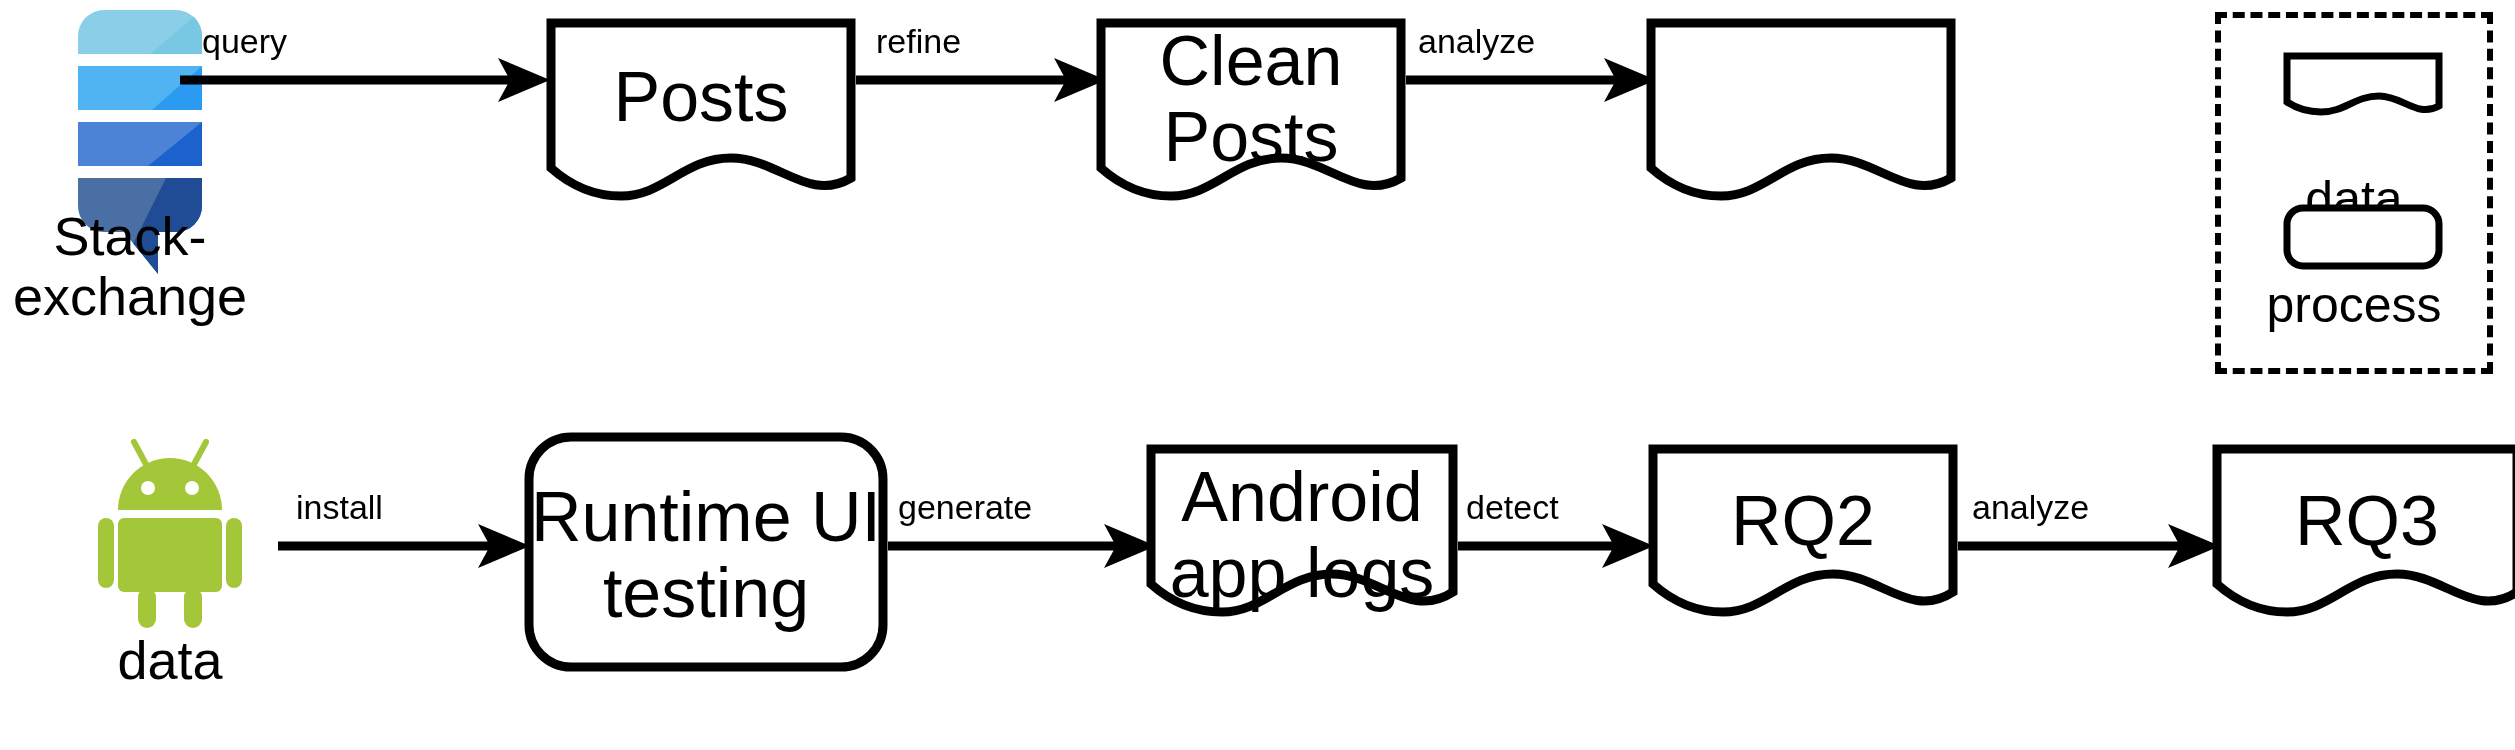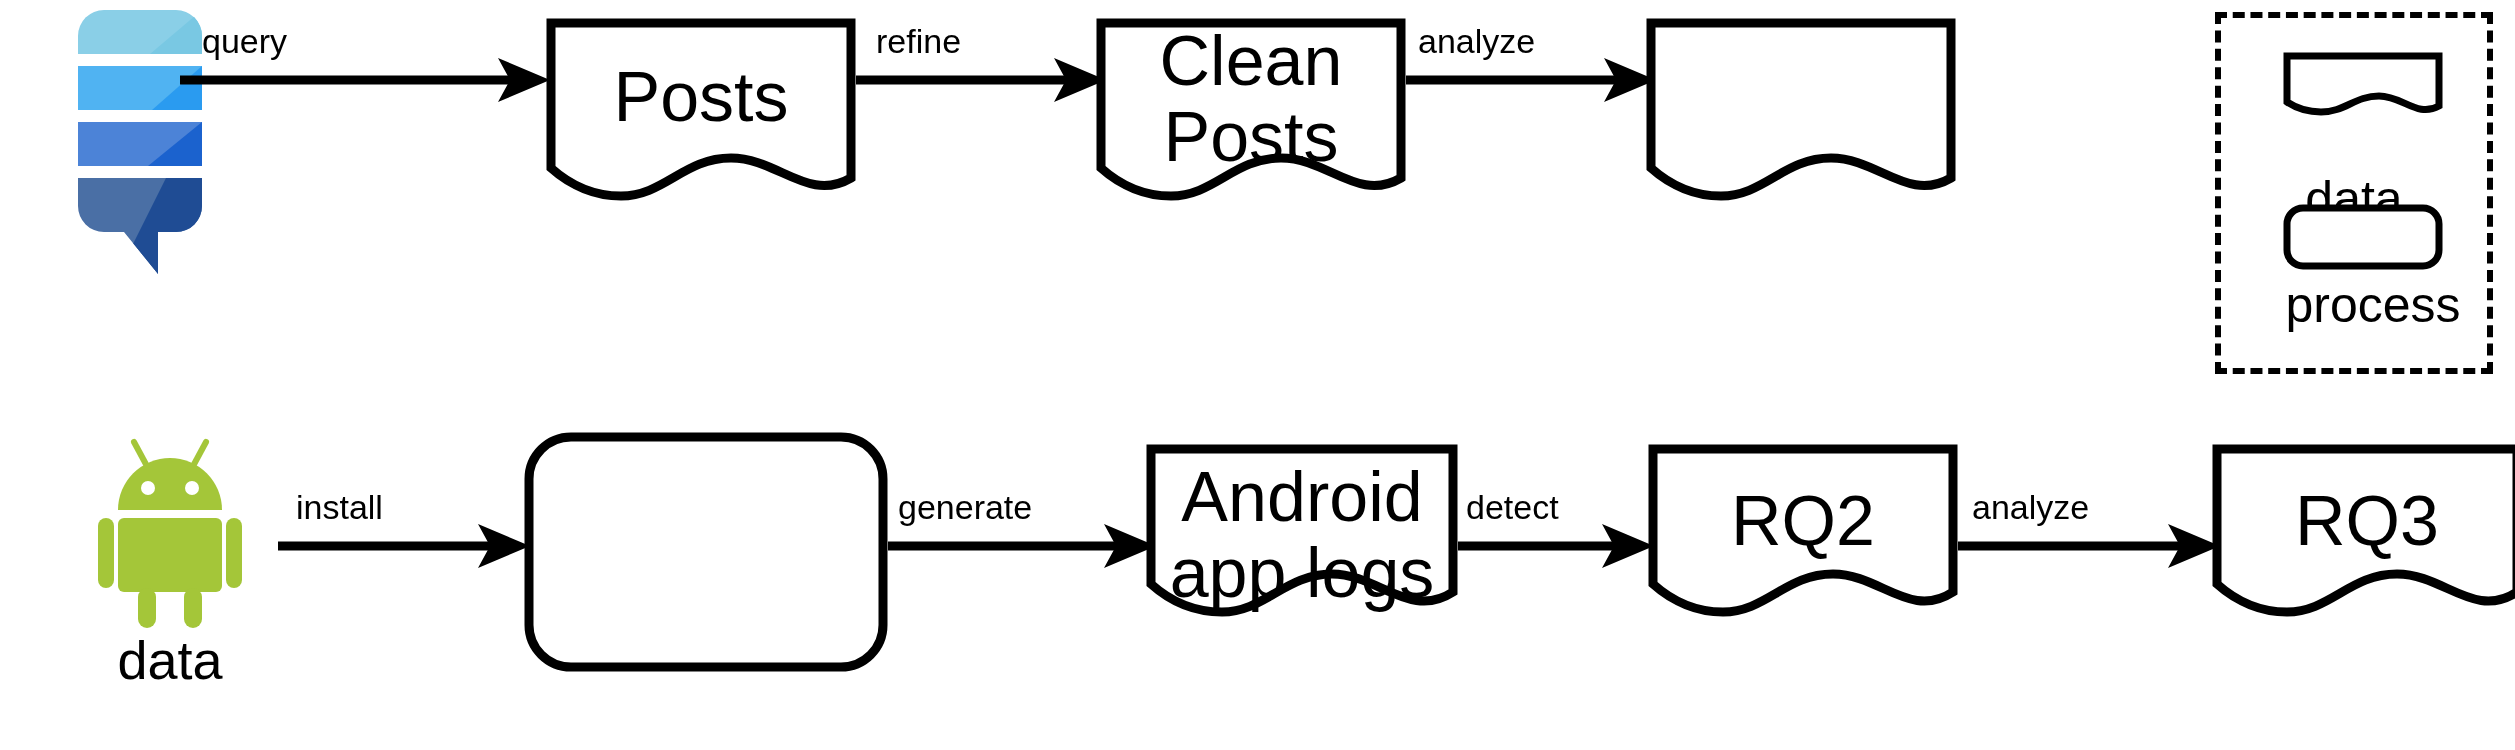--- a/index.html
+++ b/index.html
@@ -95,20 +95,22 @@
       <polygon points="124,112 124,156 70,156" fill="#1B62CE"></polygon>
 
       <g transform="translate(0,168)">
         <g clip-path="url(#seBot)">
           <rect x="0" y="0" width="124" height="96" fill="#4A6FA5"></rect>
           <polygon points="124,0 124,96 40,96 88,0" fill="#1F4C94"></polygon>
         </g>
       </g>
     </svg>
   </div>
+  <div class="source-label" style="left:0px; top:206px; width:260px;">Stack-
+exchange</div>
 
   <div class="abs" style="left:180px; top:56px; width:370px; height:48px;">
     <svg class="shape-svg" width="370" height="48" viewBox="0 0 370 48">
       <line x1="0" y1="24" x2="330" y2="24" stroke="#000" stroke-width="9"></line>
       <polygon points="370,24 318,2 330,24 318,46" fill="#000"></polygon>
     </svg>
   </div>
   <div class="edge-label" style="left:202px; top:24px;">query</div>
 
   <div class="abs" style="left:546px; top:18px; width:310px; height:200px;">
@@ -159,21 +161,21 @@
                  C72,44 62,60 38,60 C25,60 13,56 4,50 Z" fill="#ffffff" stroke="#000" stroke-width="7" stroke-linejoin="miter" stroke-linecap="butt"></path>
       </svg>
     </div>
     <div class="legend-caption" style="top:112px;margin-top:44px;">data</div>
 
     <div class="abs" style="left:62px; top:186px; width:160px; height:66px;">
       <svg class="shape-svg" width="160" height="66" viewBox="0 0 160 66">
         <rect x="4" y="4" width="152" height="58" rx="16" ry="16" fill="#ffffff" stroke="#000" stroke-width="7"></rect>
       </svg>
     </div>
-    <div class="legend-caption" style="top:262px;padding-left:19px;">process</div>
+    <div class="legend-caption" style="top:262px;">process</div>
   </div>
 
   <div class="abs" style="left:100px; top:438px; width:140px; height:190px;">
     <svg class="shape-svg" width="140" height="190" viewBox="0 0 140 190">
       <g fill="#A4C639">
 
         <line x1="34" y1="4" x2="48" y2="30" stroke="#A4C639" stroke-width="6" stroke-linecap="round"></line>
         <line x1="106" y1="4" x2="92" y2="30" stroke="#A4C639" stroke-width="6" stroke-linecap="round"></line>
 
         <path d="M18,72 A52,52 0 0 1 122,72 Z"></path>
@@ -198,20 +200,22 @@
       <line x1="0" y1="24" x2="212" y2="24" stroke="#000" stroke-width="9"></line>
       <polygon points="252,24 200,2 212,24 200,46" fill="#000"></polygon>
     </svg>
   </div>
   <div class="edge-label" style="left:296px; top:490px;">install</div>
 
   <div class="abs" style="left:524px; top:432px; width:364px; height:240px;">
     <svg class="shape-svg" width="364" height="240" viewBox="0 0 364 240">
       <rect x="5" y="5" width="354" height="230" rx="42" ry="42" fill="#ffffff" stroke="#000" stroke-width="9"></rect>
     </svg>
+    <div class="node-label" style="top:48px;">Runtime UI
+testing</div>
   </div>
 
   <div class="abs" style="left:888px; top:522px; width:268px; height:48px;">
     <svg class="shape-svg" width="268" height="48" viewBox="0 0 268 48">
       <line x1="0" y1="24" x2="228" y2="24" stroke="#000" stroke-width="9"></line>
       <polygon points="268,24 216,2 228,24 216,46" fill="#000"></polygon>
     </svg>
   </div>
   <div class="edge-label" style="left:898px; top:490px;">generate</div>
 

